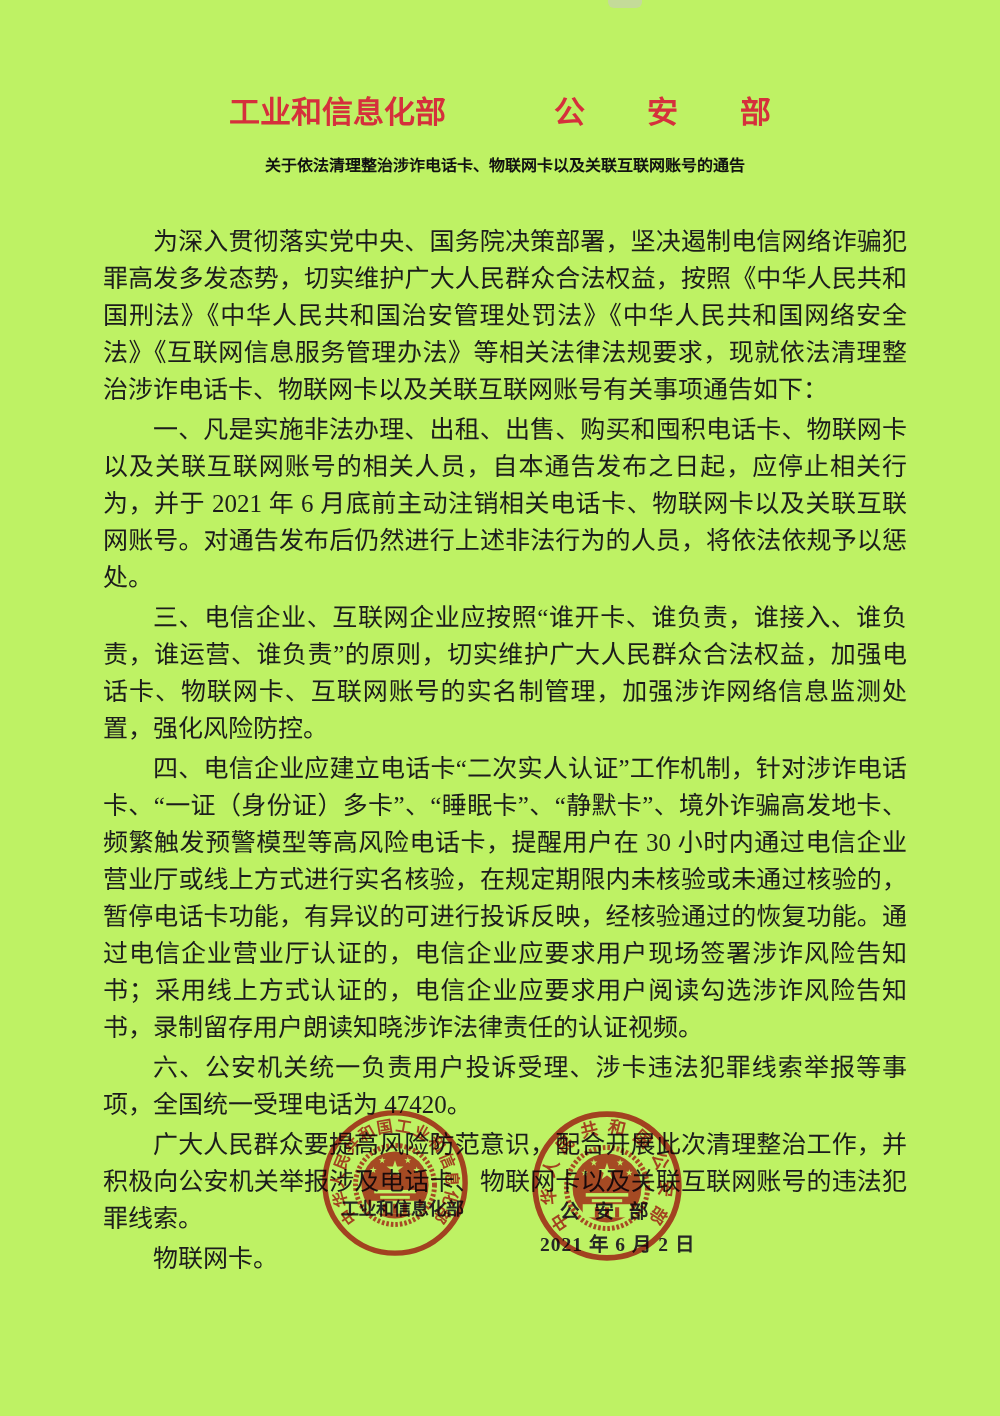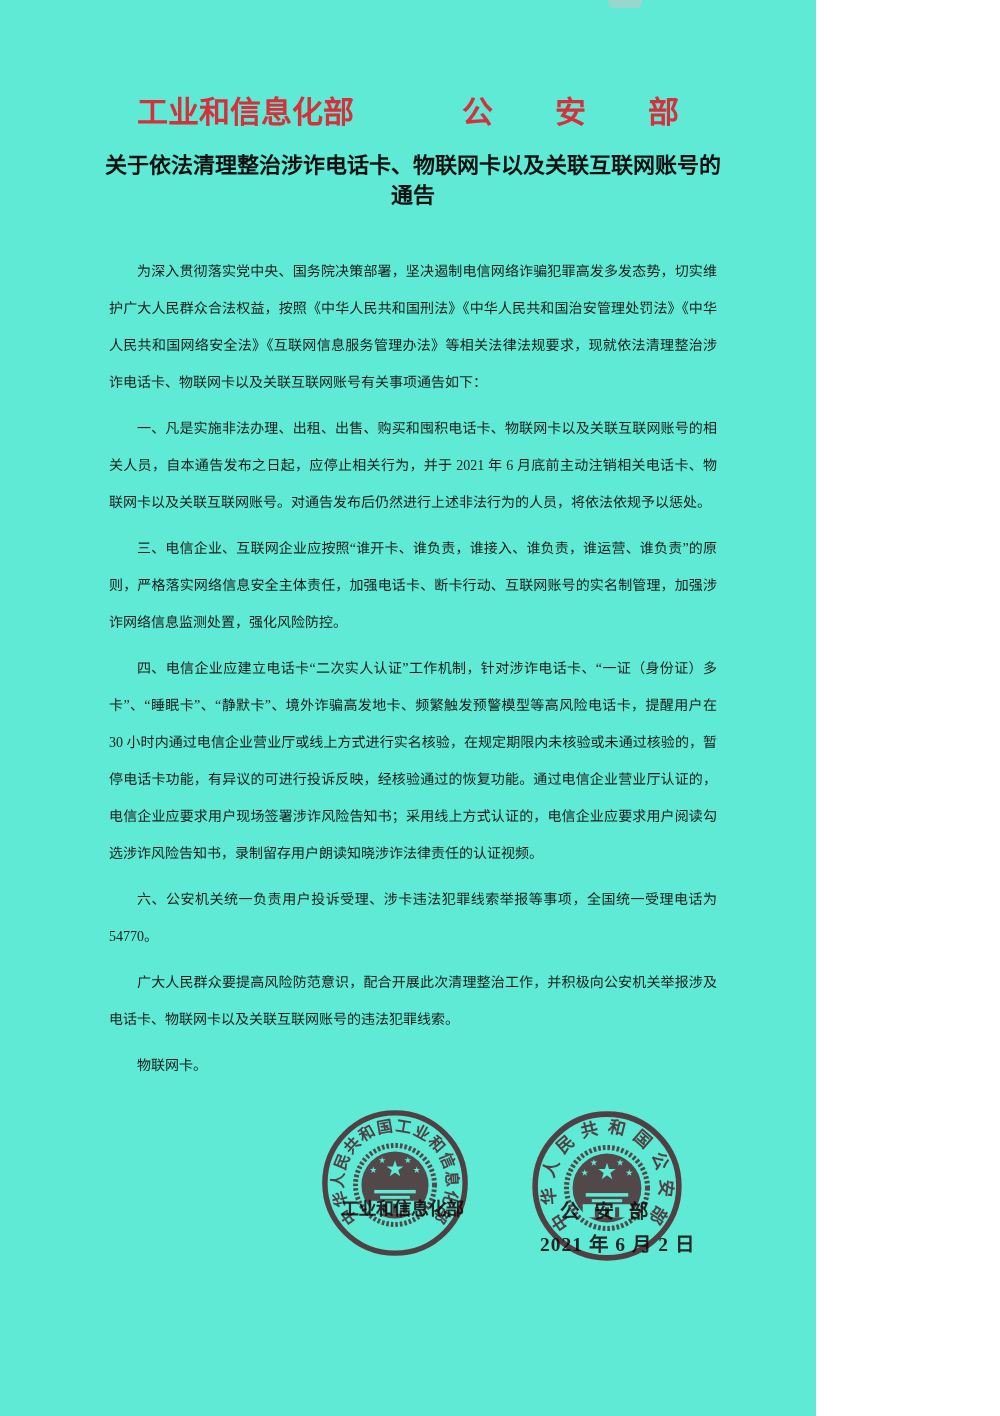--- a/index.html
+++ b/index.html
@@ -1,19 +1,19 @@
 <!DOCTYPE html>
 <html lang="zh-CN"><head>
 <meta charset="utf-8">
 <style>
   html,body{margin:0;padding:0;background:#ffffff;}
   .page{
     position:relative;
-    width:816px;height:1416px;
-    background:#5eead4;
+    width:1000px;height:1416px;
+    background:#bef264;
     overflow:hidden;
     font-family:"Liberation Serif","DejaVu Serif",serif;
     color:#212121;
   }
   
   .scan-mark{
     position:absolute;left:608px;top:0;width:34px;height:8px;
     background:#c9c9c4;opacity:.55;border-radius:0 0 6px 6px;
   }
   .header-line{
@@ -22,31 +22,31 @@
     gap:108px;
     font-weight:bold;
     font-size:31px;
     color:#d5303c;
     line-height:36px;
   }
   .agency-right{letter-spacing:62px;margin-right:-62px;}
   .doc-title{
     margin:20px 90px 0 100px;
     text-align:center;
-    font-size:22px;
+    font-size:16px;
     font-weight:bold;
     color:#111;
     line-height:30px;
   }
   .body-text{
     margin:42px 90px 0 100px;
   }
   .body-text p{
-    margin:9px;
-    font-size:14px;
+    margin:3px;
+    font-size:25px;
     line-height:37px;
     text-align:justify;
     text-indent:2em;
     color:#1c1c1c;
   }
   
   .signature{
     position:absolute;
     color:#262626;
     font-weight:bold;
@@ -75,23 +75,23 @@
   <div class="header-line">
     <span class="agency-left">工业和信息化部</span>
     <span class="agency-right">公安部</span>
   </div>
 
   <h1 class="doc-title">关于依法清理整治涉诈电话卡、物联网卡以及关联互联网账号的通告</h1>
 
   <div class="body-text">
     <p>为深入贯彻落实党中央、国务院决策部署，坚决遏制电信网络诈骗犯罪高发多发态势，切实维护广大人民群众合法权益，按照《中华人民共和国刑法》《中华人民共和国治安管理处罚法》《中华人民共和国网络安全法》《互联网信息服务管理办法》等相关法律法规要求，现就依法清理整治涉诈电话卡、物联网卡以及关联互联网账号有关事项通告如下：</p>
     <p>一、凡是实施非法办理、出租、出售、购买和囤积电话卡、物联网卡以及关联互联网账号的相关人员，自本通告发布之日起，应停止相关行为，并于 2021 年 6 月底前主动注销相关电话卡、物联网卡以及关联互联网账号。对通告发布后仍然进行上述非法行为的人员，将依法依规予以惩处。</p>
-    <p>三、电信企业、互联网企业应按照“谁开卡、谁负责，谁接入、谁负责，谁运营、谁负责”的原则，严格落实网络信息安全主体责任，加强电话卡、断卡行动、互联网账号的实名制管理，加强涉诈网络信息监测处置，强化风险防控。</p>
+    <p>三、电信企业、互联网企业应按照“谁开卡、谁负责，谁接入、谁负责，谁运营、谁负责”的原则，切实维护广大人民群众合法权益，加强电话卡、物联网卡、互联网账号的实名制管理，加强涉诈网络信息监测处置，强化风险防控。</p>
     <p>四、电信企业应建立电话卡“二次实人认证”工作机制，针对涉诈电话卡、“一证（身份证）多卡”、“睡眠卡”、“静默卡”、境外诈骗高发地卡、频繁触发预警模型等高风险电话卡，提醒用户在 30 小时内通过电信企业营业厅或线上方式进行实名核验，在规定期限内未核验或未通过核验的，暂停电话卡功能，有异议的可进行投诉反映，经核验通过的恢复功能。通过电信企业营业厅认证的，电信企业应要求用户现场签署涉诈风险告知书；采用线上方式认证的，电信企业应要求用户阅读勾选涉诈风险告知书，录制留存用户朗读知晓涉诈法律责任的认证视频。</p>
-    <p>六、公安机关统一负责用户投诉受理、涉卡违法犯罪线索举报等事项，全国统一受理电话为 54770。</p>
+    <p>六、公安机关统一负责用户投诉受理、涉卡违法犯罪线索举报等事项，全国统一受理电话为 47420。</p>
     <p>广大人民群众要提高风险防范意识，配合开展此次清理整治工作，并积极向公安机关举报涉及电话卡、物联网卡以及关联互联网账号的违法犯罪线索。</p>
     <p>物联网卡。</p>
   </div>
 
   <div class="signature sig-miit">工业和信息化部</div>
   <div class="signature sig-mps">公安部</div>
   <div class="signature sig-date">2021 年 6 月 2 日</div>
 
   <svg class="seal seal-left" width="158" height="158" viewBox="-80 -80 160 160">
     <defs>

